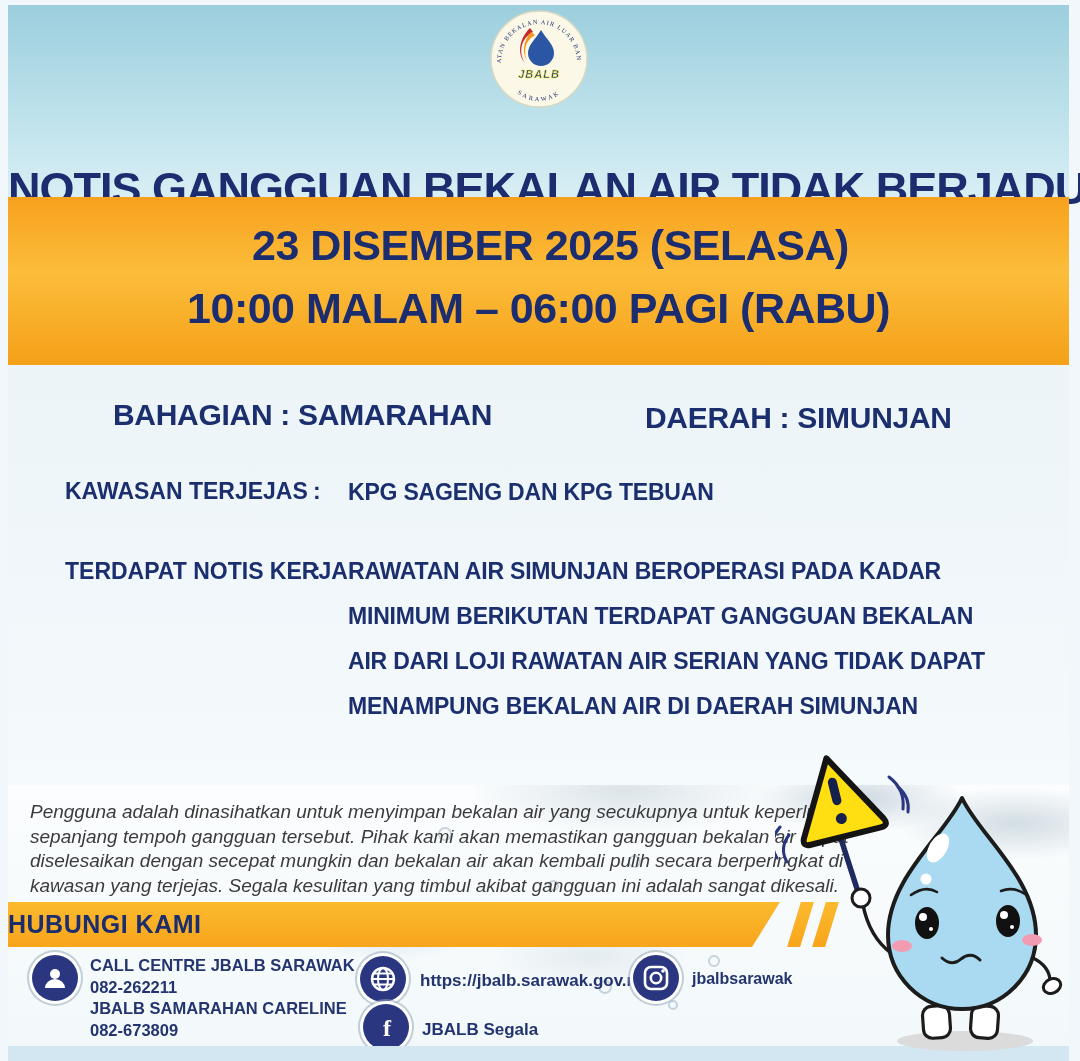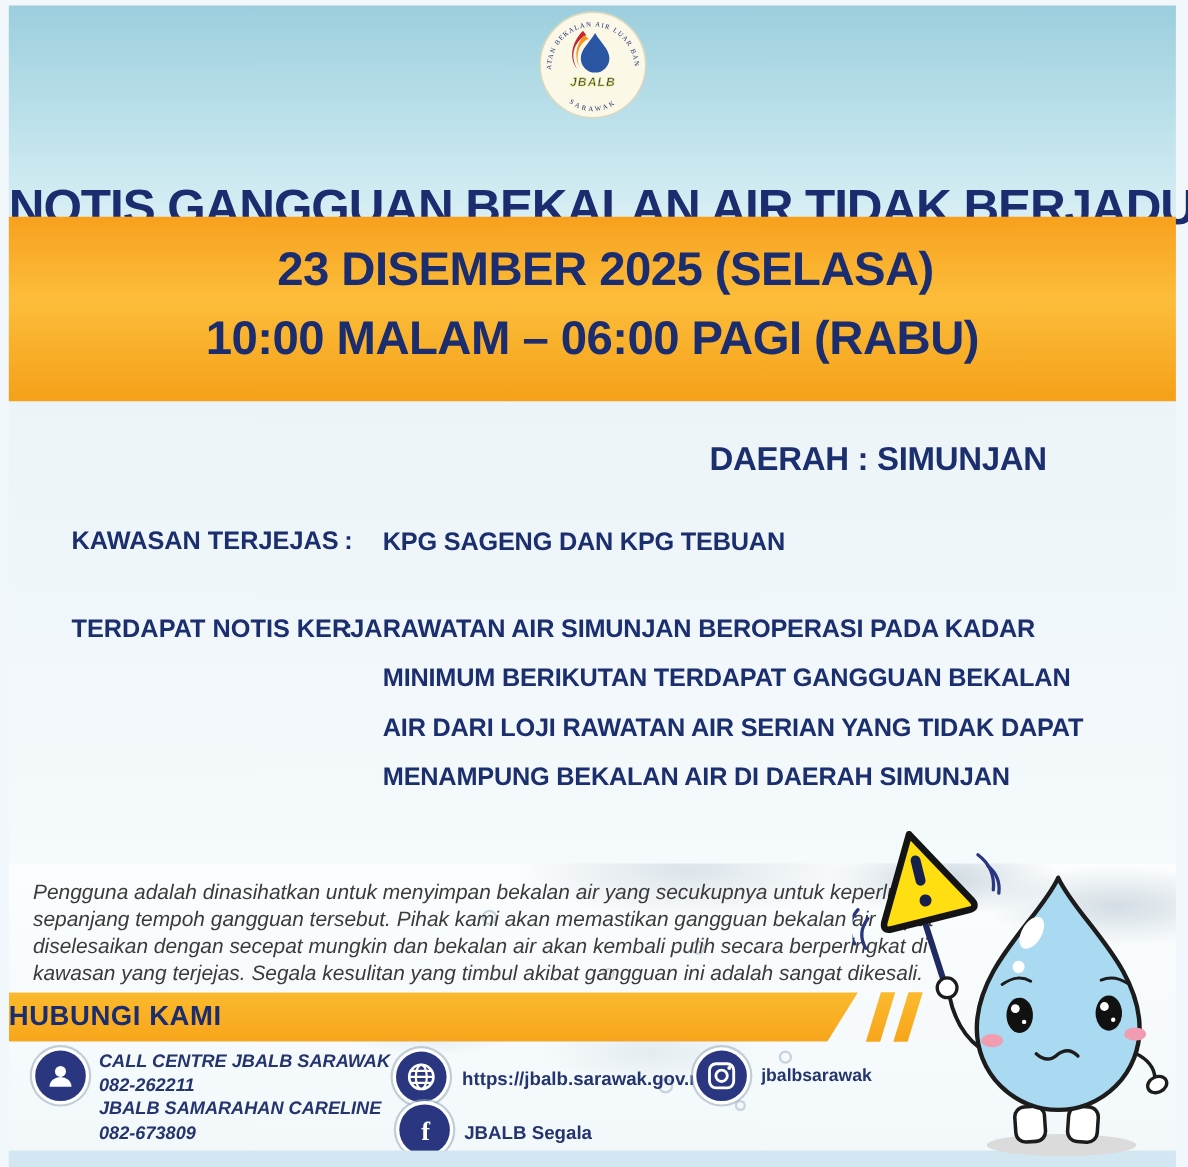--- a/index.html
+++ b/index.html
@@ -56,21 +56,21 @@
     text-align:left;line-height:45px;font-size:25px;font-weight:bold;color:#1B2D6E;letter-spacing:0.5px;}
   .stripe{position:absolute;top:117px;height:45px;width:13px;z-index:3;
     background:linear-gradient(180deg,#FBBA2E,#F8A51B);transform:skewX(-17deg);}
   .stripe-1{left:786px;} .stripe-2{left:811px;}
 
   .icon-circle{position:absolute;width:46px;height:46px;border-radius:50%;background:#2A3780;z-index:3;
     box-shadow:0 0 0 3px #ffffff,0 0 0 5px rgba(150,170,185,0.55);
     display:flex;align-items:center;justify-content:center;}
   .contact-text{position:absolute;z-index:3;color:#23346F;font-weight:bold;font-size:16.5px;line-height:21.5px;white-space:nowrap;}
   .icon-call{left:24px;top:170px;}
-  .text-call{left:82px;top:170px;font-style:italic;}
+  .text-call{left:82px;top:170px;}
   .icon-web{left:352px;top:171px;}
   .text-web{left:412px;top:185px;font-size:17px;}
   .icon-fb{left:355px;top:219px;}
   .text-fb{left:414px;top:234px;font-size:17px;}
   .icon-ig{left:625px;top:170px;}
   .text-ig{left:684px;top:183px;font-size:16px;}
 
   .bottom-strip{position:absolute;left:0;right:0;bottom:0;height:15px;background:#D2E7F1;z-index:4;}
 
   .mascot{position:absolute;left:775px;top:743px;z-index:6;}
@@ -102,20 +102,21 @@
     </div>
     <h1 class="poster-title">NOTIS GANGGUAN BEKALAN AIR TIDAK BERJADUAL</h1>
   </header>
 
   <section class="date-band">
     <div class="date-line">23 DISEMBER 2025 (SELASA)</div>
     <div class="time-line">10:00 MALAM – 06:00 PAGI (RABU)</div>
   </section>
 
   <section class="details">
+    <div class="bahagian"><span>BAHAGIAN</span> <span>:</span> <span>SAMARAHAN</span></div>
     <div class="daerah"><span>DAERAH</span> <span>:</span> <span>SIMUNJAN</span></div>
 
     <div class="row-label kawasan-label">KAWASAN TERJEJAS</div>
     <div class="row-colon kawasan-colon">:</div>
     <div class="row-value kawasan-value">KPG SAGENG DAN KPG TEBUAN</div>
 
     <div class="row-label huraian-label">TERDAPAT NOTIS KERJA</div>
     <div class="row-colon huraian-colon">:</div>
     <div class="huraian-lines">
       <div class="huraian-line">RAWATAN AIR SIMUNJAN BEROPERASI PADA KADAR</div>

